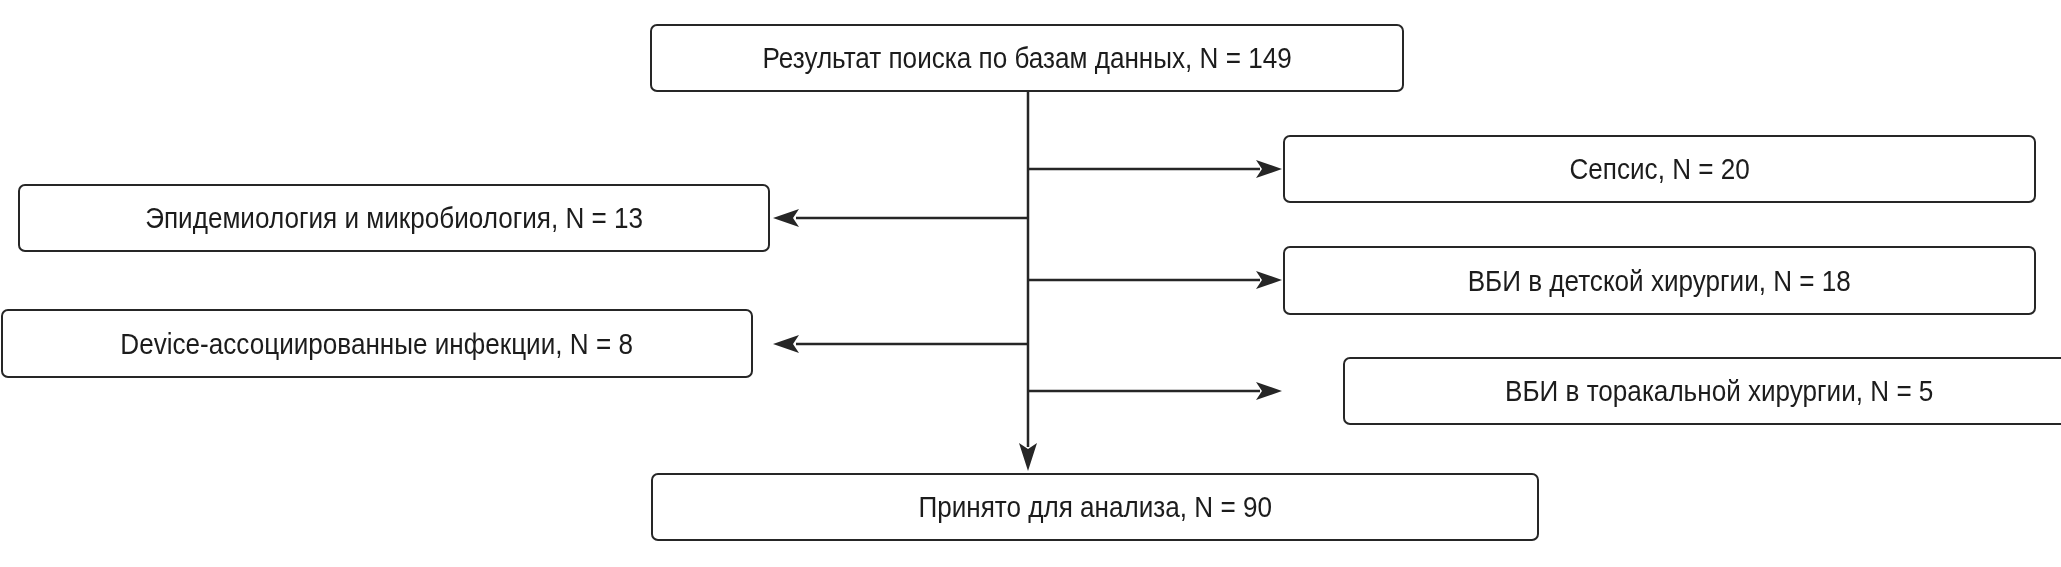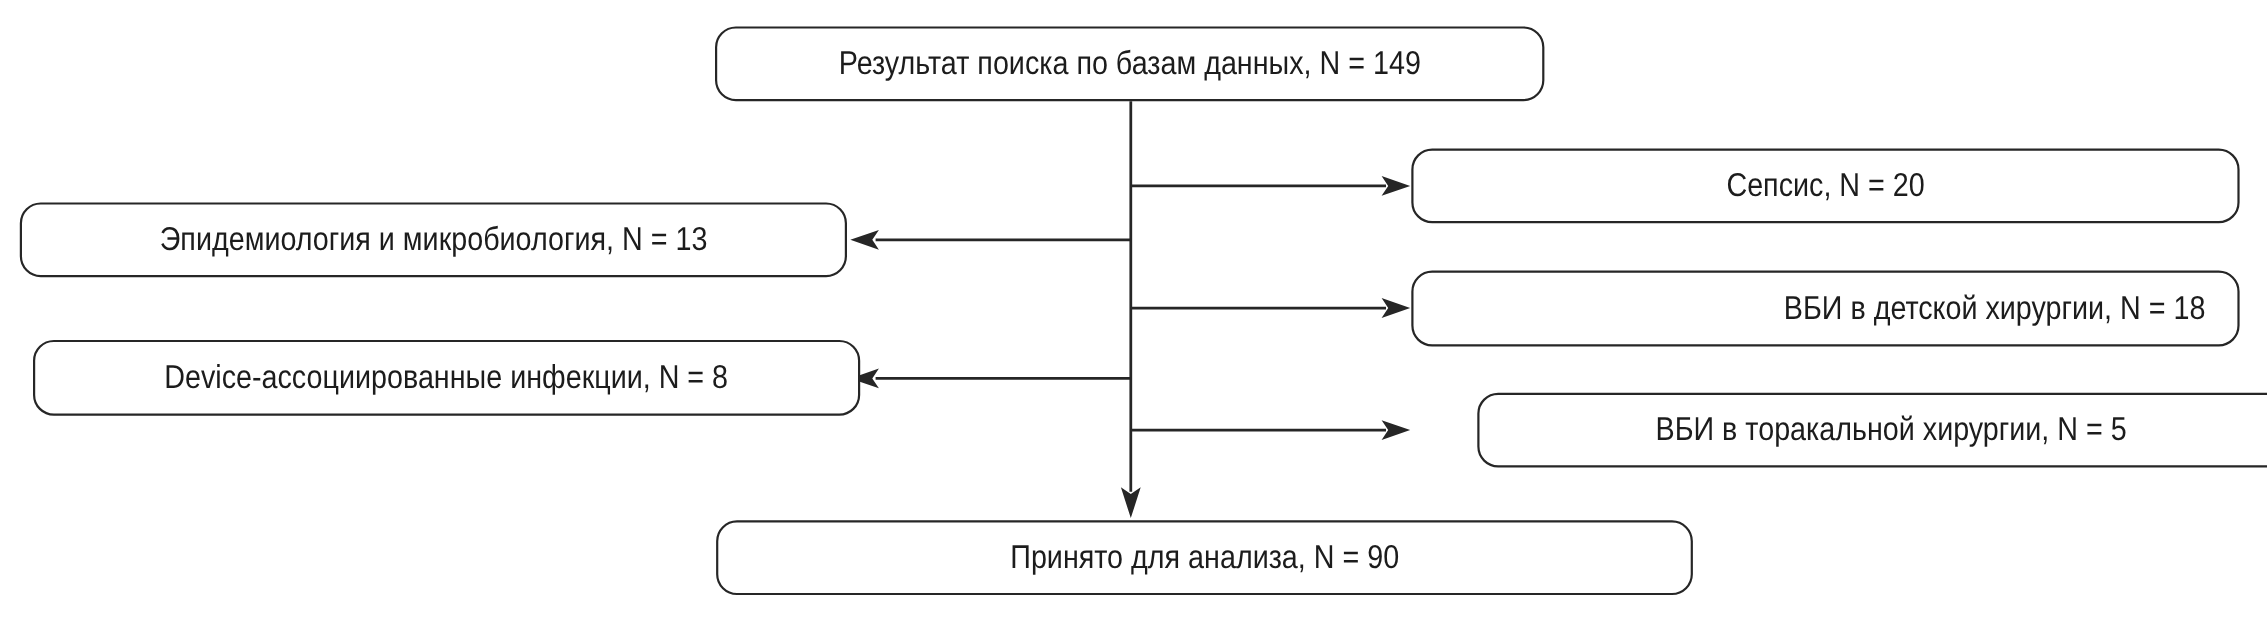--- a/index.html
+++ b/index.html
@@ -19,42 +19,42 @@
     position: absolute;
     left: 0;
     top: 0;
     width: 2061px;
     height: 567px;
   }
   .node {
     position: absolute;
     box-sizing: border-box;
     border: 2.5px solid var(--line, #262626);
-    border-radius: 19px;
+    border-radius: 7px;
     background: #ffffff;
     display: flex;
     align-items: center;
     justify-content: center;
   }
   .node .label {
     display: inline-block;
     white-space: nowrap;
     font-size: 30px;
     font-weight: 400;
     color: var(--text, #1c1c1c);
     transform: scaleX(0.87);
     transform-origin: center center;
     letter-spacing: 0px;
   }
   
   .n-top     { left: 650px;  top: 24px;  width: 754px; height: 68px; }
   .n-right1  { left: 1283px; top: 135px; width: 753px; height: 68px; }
   .n-left1   { left: 18px;   top: 184px; width: 752px; height: 68px; }
-  .n-right2  { left: 1283px; top: 246px; width: 753px; height: 69px; justify-content: flex-end; }
-  .n-left2   { left: 30px;   top: 309px; width: 752px; height: 69px; }
+  .n-right2  { left: 1283px; top: 246px; width: 753px; height: 69px; }
+  .n-left2   { left: 1px;   top: 309px; width: 752px; height: 69px; }
   .n-right3  { left: 1343px; top: 357px; width: 753px; height: 68px; }
   .n-bottom  { left: 651px;  top: 473px; width: 888px; height: 68px; }
   .connectors line    { stroke: var(--line, #262626); stroke-width: 2.5; }
   .connectors polygon { fill: var(--line, #262626); }
 </style>
 </head>
 <body>
 
 <div class="canvas" style="--line: #262626; --text: #1c1c1c; --bg: #ffffff;">
 

